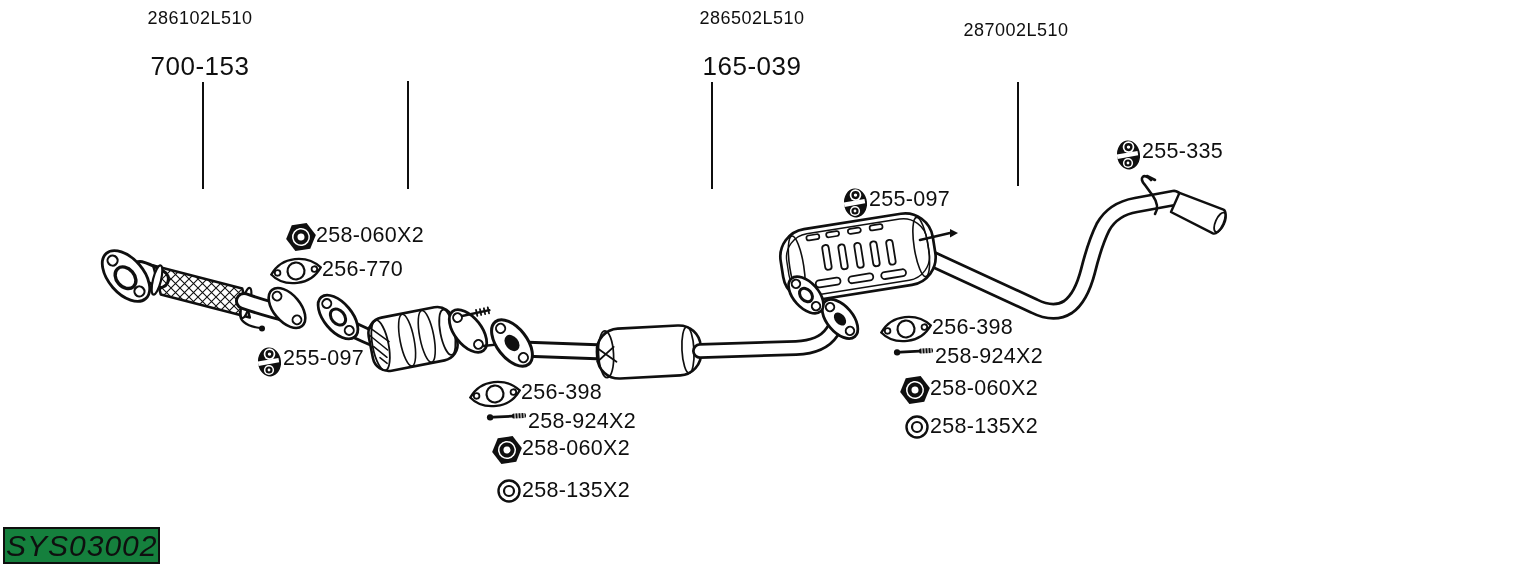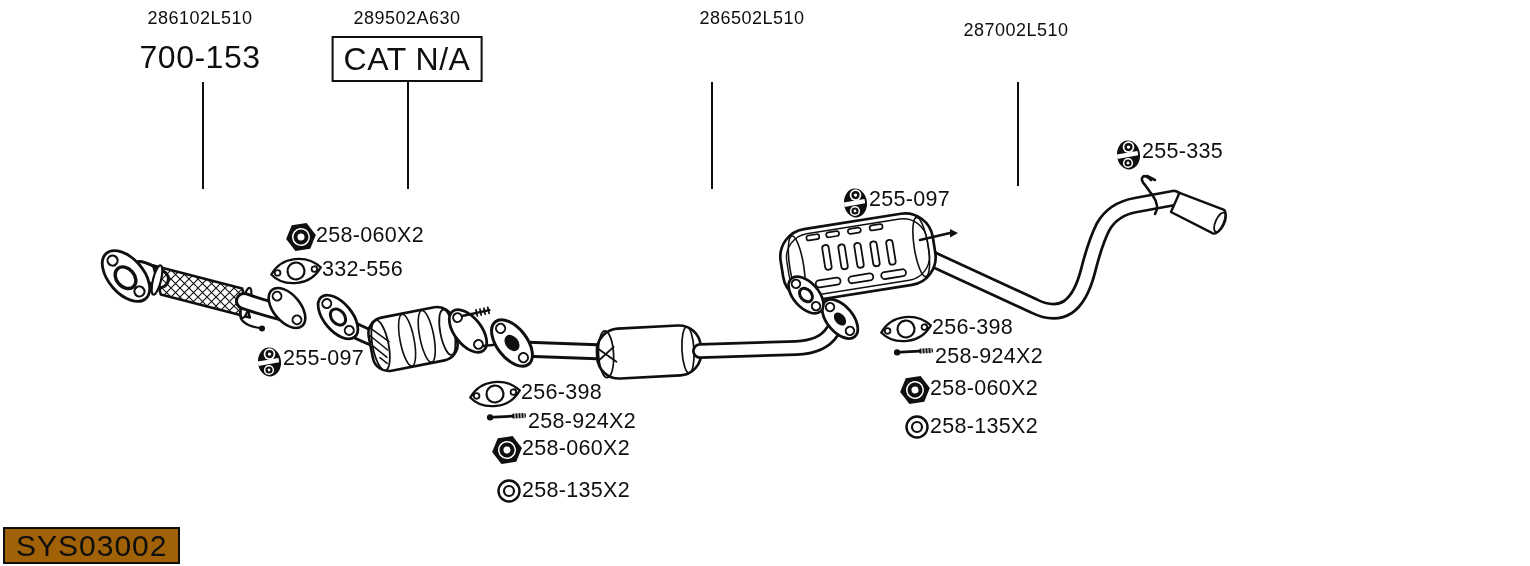--- a/index.html
+++ b/index.html
@@ -1,27 +1,27 @@
 <!DOCTYPE html>
 <html><head>
 <meta charset="utf-8">
 <style>
   html,body{margin:0;padding:0;background:#fff;}
   .canvas{position:relative;width:1530px;height:566px;background:#fff;overflow:hidden;
           font-family:"Liberation Sans",sans-serif;color:#0f0f0f;}
   .art{position:absolute;left:0;top:0;}
   .section-label{position:absolute;transform:translateX(-50%);text-align:center;}
   .oem{font-size:18px;line-height:24px;letter-spacing:.5px;white-space:nowrap;}
-  .part{font-size:32px;line-height:42px;margin-top:6px;letter-spacing:.5px;white-space:nowrap;display:inline-block;}
+  .part{font-size:26px;line-height:42px;margin-top:15px;letter-spacing:.5px;white-space:nowrap;display:inline-block;}
   .part.boxed{border:2px solid #0f0f0f;padding:0 10px;}
   .callout{position:absolute;display:flex;align-items:flex-start;transform:translateY(-50%);}
   .callout .cl{font-size:21.5px;white-space:nowrap;letter-spacing:.3px;}
   .pi{flex:0 0 auto;display:block;}
-  .sys-badge{position:absolute;left:3px;top:527px;border:2px solid #0f0f0f;background:#a16207;
-             font-size:30px;line-height:33px;padding:0 11px;letter-spacing:1px;}
+  .sys-badge{position:absolute;left:3px;top:527px;border:2px solid #0f0f0f;background:#15803d;
+             font-size:30px;line-height:33px;padding:0 1px;letter-spacing:1px;font-style:italic;}
 </style>
 </head>
 <body>
 
 <div class="canvas">
 
   <svg class="art" width="1530" height="566" viewBox="0 0 1530 566">
     <defs>
       <pattern id="xh" width="9" height="9" patternUnits="userSpaceOnUse">
         <path d="M0,0 L9,9 M0,9 L9,0" stroke="#0f0f0f" stroke-width="1.1"></path>
@@ -155,26 +155,23 @@
         <ellipse cx="23" rx="4.5" ry="10.5" fill="none" stroke="#0f0f0f" stroke-width="1.8"></ellipse>
       </g>
       <path d="M1147,176 L1155,180 M1151,180 C1144,172 1138,178 1145,185 L1153,196 Q1160,206 1155,214" stroke="#0f0f0f" stroke-width="2.6" fill="none"></path>
     </g>
   </svg>
 
   <div class="section-label" style="left:200px;top:6px">
     <div class="oem">286102L510</div>
     <div class="part">700-153</div>
   </div>
-  <div class="section-label" style="left:407px;top:6px">
-    <div class="oem">289502A630</div>
-    <div class="part boxed">CAT N/A</div>
-  </div>
   <div class="section-label" style="left:752px;top:6px">
     <div class="oem">286502L510</div>
+    <div class="part">165-039</div>
   </div>
   <div class="section-label" style="left:1016px;top:18px">
     <div class="oem">287002L510</div>
   </div>
 
   <div class="callout" style="left:286px;top:237px">
     <svg class="pi" width="30" height="28" viewBox="0 0 30 28">
       <g transform="rotate(-8 15 14)">
           <polygon points="7.5,1 22.5,1 30,14 22.5,27 7.5,27 0,14" fill="#0f0f0f"></polygon>
       <circle cx="15" cy="14" r="9" fill="#fff"></circle>
@@ -185,21 +182,21 @@
   </div>
   <div class="callout" style="left:270px;top:271px">
     <svg class="pi" width="52" height="28" viewBox="0 0 52 28">
       <g transform="rotate(-6 26 14)">
       <path d="M1,15 C8,5 18,2 26,2 C36,2 45,6 51,13 C44,23 34,26 26,26 C16,26 7,23 1,15 Z" fill="#fff" stroke="#0f0f0f" stroke-width="2.2"></path>
       <circle cx="26" cy="14" r="8.5" fill="none" stroke="#0f0f0f" stroke-width="2.2"></circle>
       <circle cx="7.5" cy="14" r="2.8" fill="none" stroke="#0f0f0f" stroke-width="1.8"></circle>
       <circle cx="44.5" cy="14" r="2.8" fill="none" stroke="#0f0f0f" stroke-width="1.8"></circle>
         </g>
     </svg>
-    <span class="cl">332-556</span>
+    <span class="cl">256-770</span>
   </div>
   <div class="callout" style="left:256px;top:362px">
     <svg class="pi" width="27" height="33" viewBox="0 0 27 33">
       <ellipse cx="13.5" cy="16.5" rx="11.5" ry="14.5" fill="#0f0f0f" transform="rotate(-6 13.5 16.5)"></ellipse>
       <rect x="2" y="14" width="21" height="4.5" fill="#fff" transform="rotate(-10 13.5 16.5)"></rect>
       <circle cx="13.5" cy="8.6" r="5.8" fill="#fff"></circle>
         <circle cx="13.5" cy="8.6" r="2.9" fill="none" stroke="#0f0f0f" stroke-width="2.4"></circle>
       <circle cx="13" cy="24.5" r="5.1" fill="#fff"></circle>
         <circle cx="13" cy="24.5" r="2.5" fill="none" stroke="#0f0f0f" stroke-width="2.2"></circle>
     </svg>

